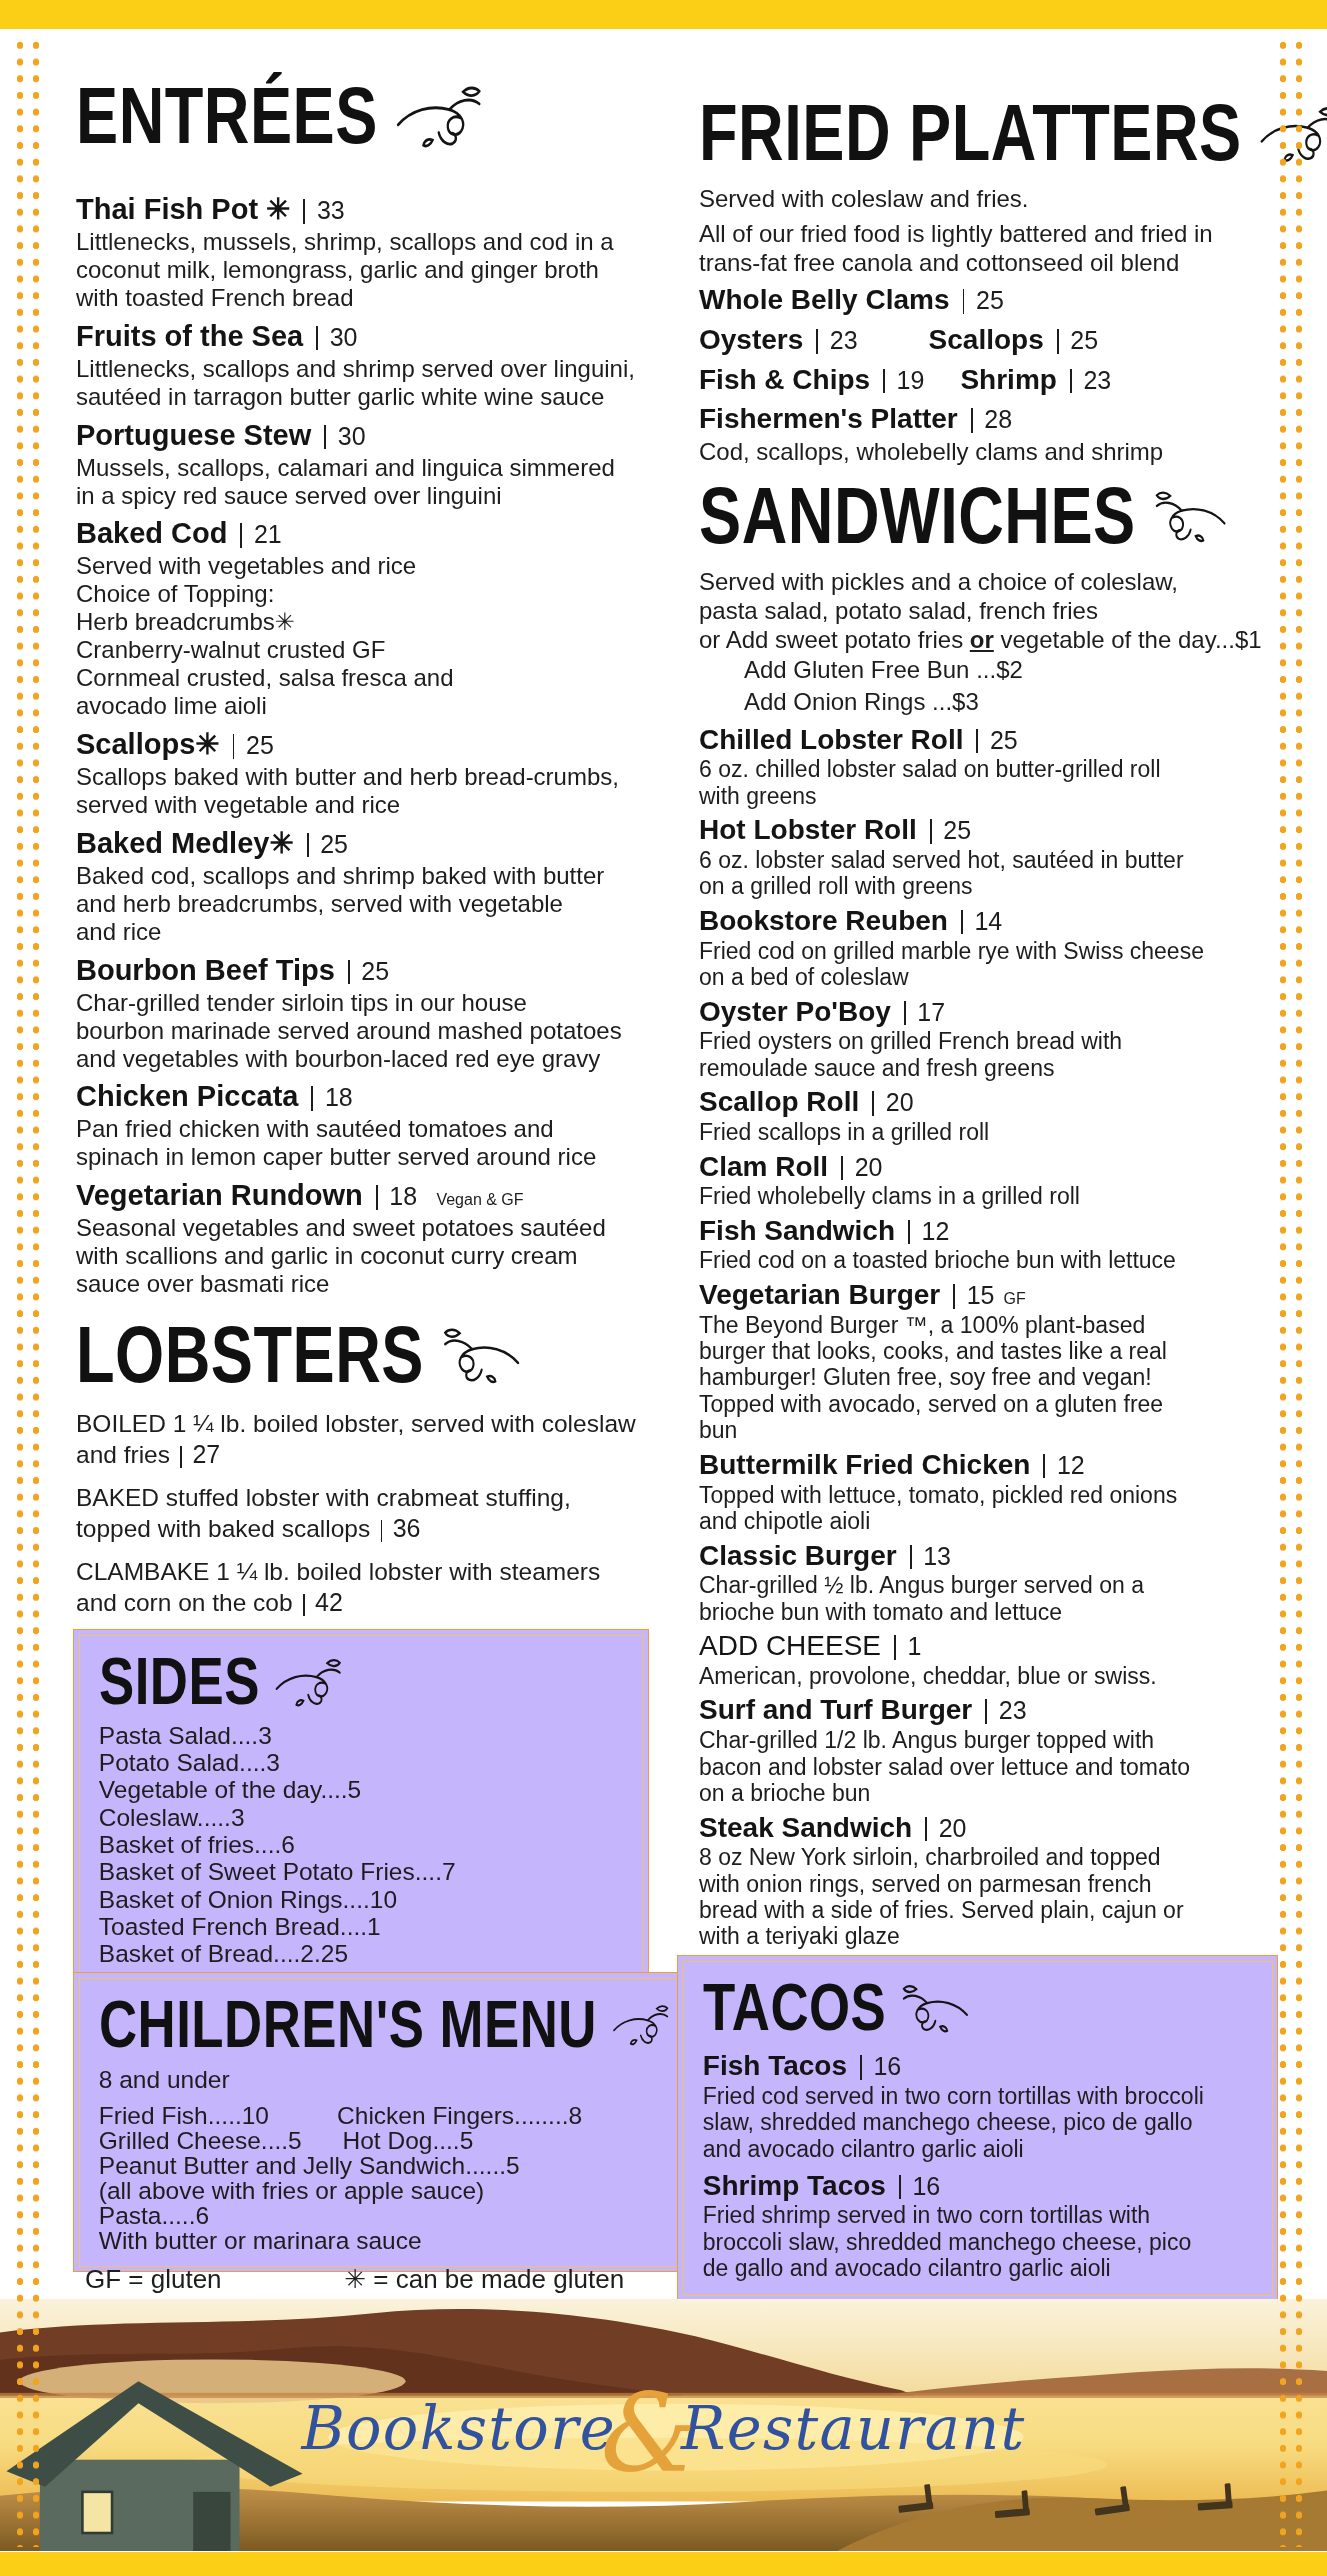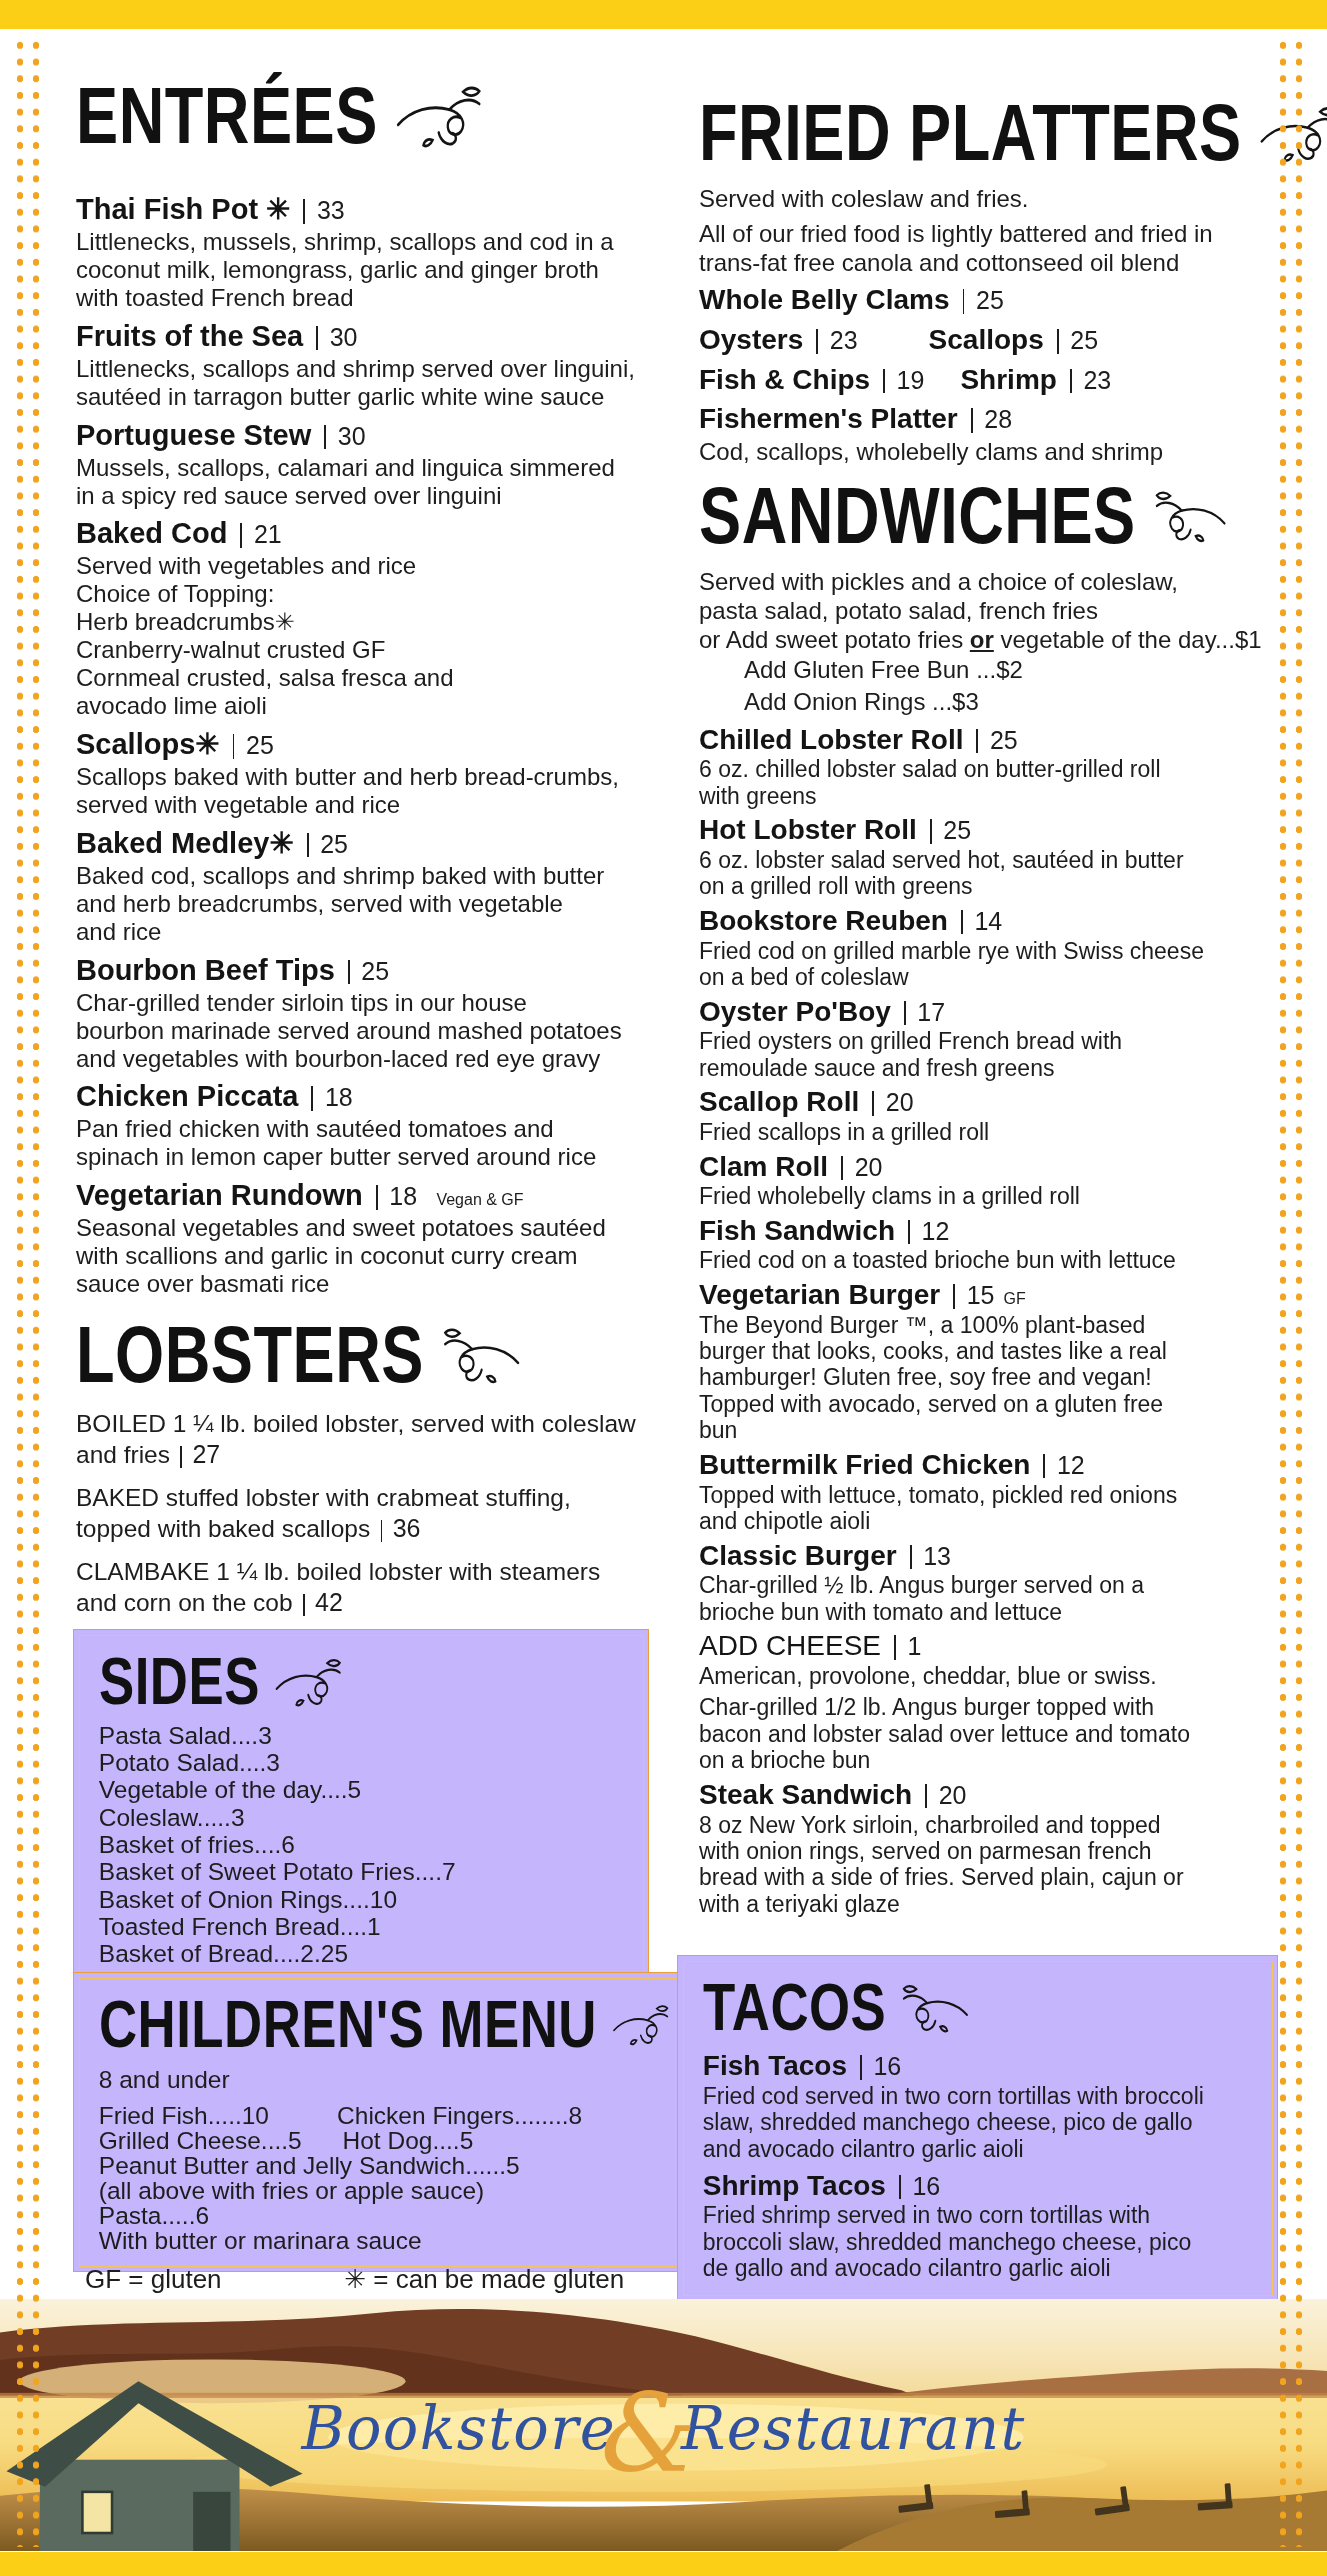--- a/index.html
+++ b/index.html
@@ -326,20 +326,21 @@
   <div class="item">
     <div class="item-name"><span class="nm">Classic Burger</span><span class="bar"></span><span class="price">13</span></div>
     <div class="desc">Char-grilled ½ lb. Angus burger served on a
 brioche bun with tomato and lettuce</div>
   </div>
   <div class="item plain">
     <div class="item-name"><span class="nm">ADD CHEESE</span><span class="bar"></span><span class="price">1</span></div>
     <div class="desc">American, provolone, cheddar, blue or swiss.</div>
   </div>
   <div class="item">
+    <div class="item-name"><span class="nm">Surf and Turf Burger</span><span class="bar"></span><span class="price">23</span></div>
     <div class="desc">Char-grilled 1/2 lb. Angus burger topped with
 bacon and lobster salad over lettuce and tomato
 on a brioche bun</div>
   </div>
   <div class="item">
     <div class="item-name"><span class="nm">Steak Sandwich</span><span class="bar"></span><span class="price">20</span></div>
     <div class="desc">8 oz New York sirloin, charbroiled and topped
 with onion rings, served on parmesan french
 bread with a side of fries. Served plain, cajun or
 with a teriyaki glaze</div>

